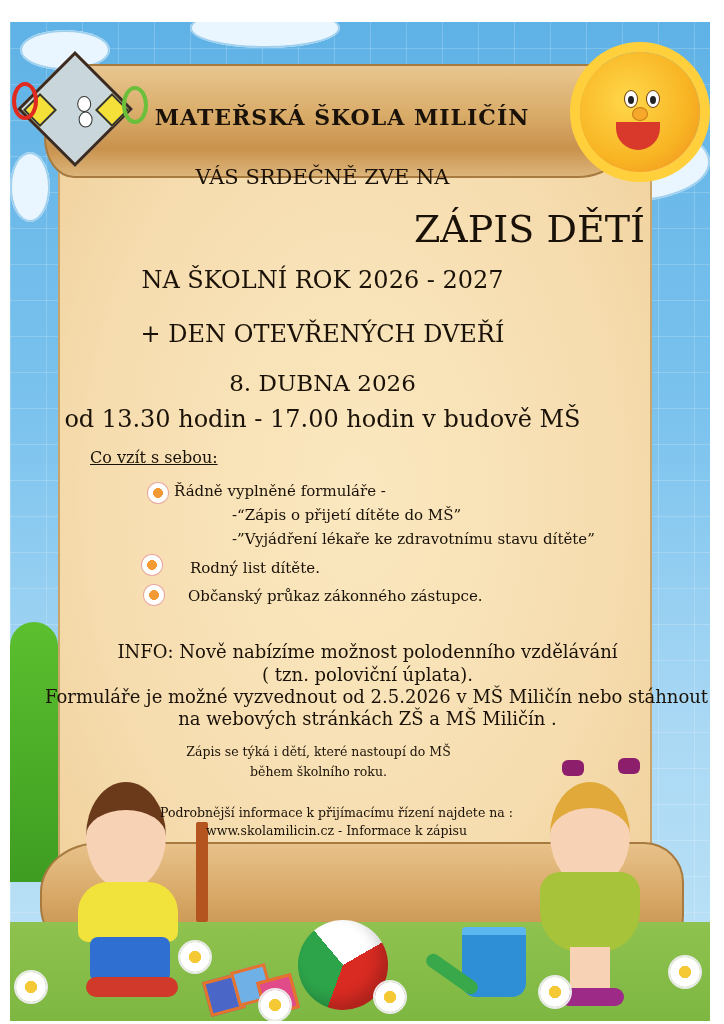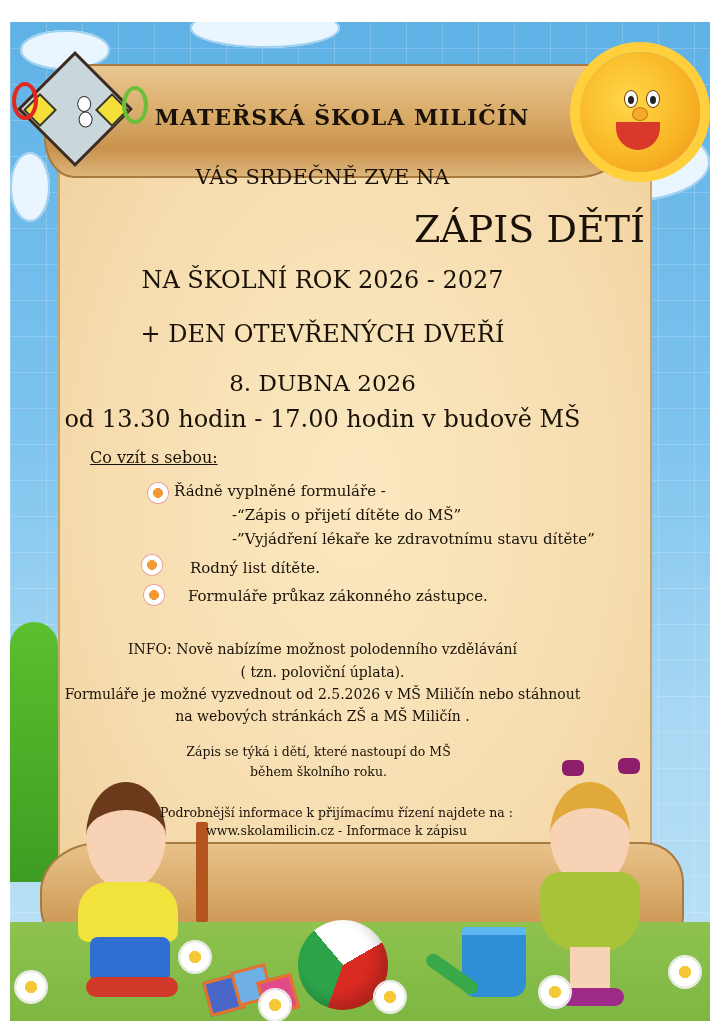--- a/index.html
+++ b/index.html
@@ -77,21 +77,21 @@
   .invite { top:165px; font-size:21px; }
   .title { top:207px; font-size:38px;text-align:right; }
   .year { top:266px; font-size:24px; }
   .open { top:320px; font-size:24px; }
   .date { top:370px; font-size:23px; }
   .time { top:405px; font-size:24px; }
   .bring { position:absolute; left:90px; top:448px; font-size:16px; text-decoration:underline; }
   .item { position:absolute; font-size:15px; white-space:nowrap; }
   .flower { position:absolute; width:20px; height:20px; border-radius:50%;
     background:radial-gradient(circle,#f39a35 0 34%,#ffffff 36% 100%); box-shadow:0 0 0 1px #e7a5a5; }
-  .info { font-size:14px; }
+  .info { font-size:18px;padding-left:45px; }
   .small { font-size:12.5px; }
 </style>
 </head>
 <body>
 
 <div class="poster">
   <div class="cloud" style="left:10px;top:8px;width:90px;height:40px;"></div>
   <div class="cloud" style="left:180px;top:-14px;width:150px;height:40px;"></div>
   <div class="cloud" style="left:0;top:130px;width:40px;height:70px;"></div>
   <div class="cloud" style="left:530px;top:100px;width:170px;height:80px;"></div>
@@ -160,21 +160,21 @@
 
 <div class="bring">Co vzít s sebou:</div>
 
 <div class="flower" style="left:148px;top:483px;"></div>
 <div class="item" style="left:174px;top:482px;">Řádně vyplněné formuláře -</div>
 <div class="item" style="left:232px;top:506px;">-“Zápis o přijetí dítěte do MŠ”</div>
 <div class="item" style="left:232px;top:530px;">-”Vyjádření lékaře ke zdravotnímu stavu dítěte”</div>
 <div class="flower" style="left:142px;top:555px;"></div>
 <div class="item" style="left:190px;top:559px;">Rodný list dítěte.</div>
 <div class="flower" style="left:144px;top:585px;"></div>
-<div class="item" style="left:188px;top:587px;">Formuláře průkaz zákonného zástupce.</div>
+<div class="item" style="left:188px;top:587px;">Občanský průkaz zákonného zástupce.</div>
 
 <div class="t info" style="top:641px;">INFO: Nově nabízíme možnost polodenního vzdělávání</div>
 <div class="t info" style="top:664px;">( tzn. poloviční úplata).</div>
 <div class="t info" style="top:686px;">Formuláře je možné vyzvednout od 2.5.2026 v MŠ Miličín nebo stáhnout</div>
 <div class="t info" style="top:708px;">na webových stránkách ZŠ a MŠ Miličín .</div>
 <div class="t small" style="top:744px;left:-4px;">Zápis se týká i dětí, které nastoupí do MŠ</div>
 <div class="t small" style="top:764px;left:-4px;">během školního roku.</div>
 <div class="t small" style="top:805px;left:14px;">Podrobnější informace k přijímacímu řízení najdete na :</div>
 <div class="t small" style="top:823px;left:14px;">www.skolamilicin.cz - Informace k zápisu</div>
 

